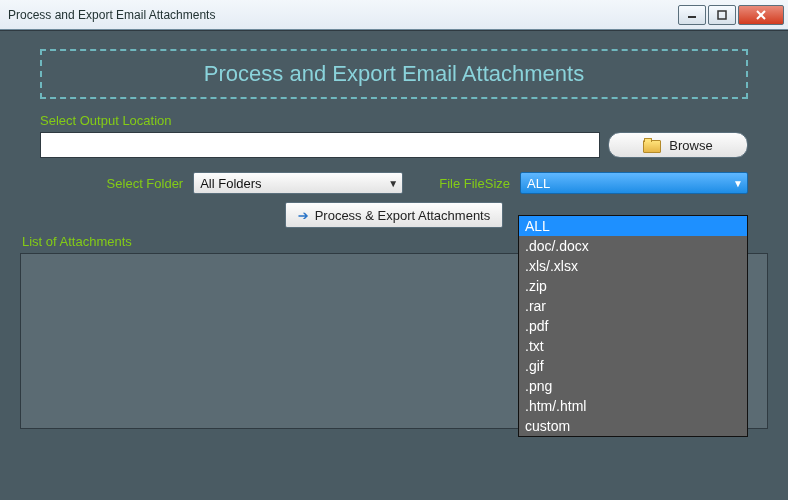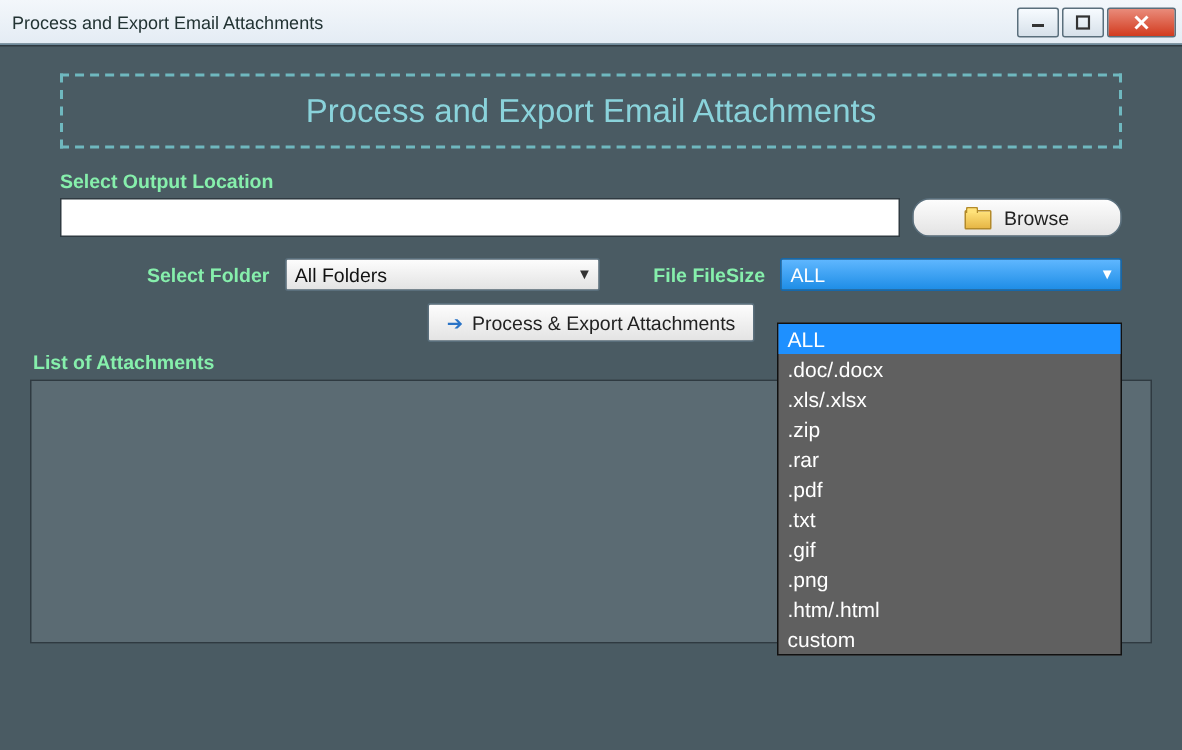--- a/index.html
+++ b/index.html
@@ -35,21 +35,21 @@
   .header-banner {
     border: 2px dashed #6fb8bf;
     padding: 10px 0;
     text-align: center;
     color: #8ad3db;
     font-size: 22px;
     font-weight: 400;
     margin: 4px 22px 14px 22px;
   }
 
-  .label { color: #86efac; font-size: 13px; font-weight: bold; }
+  .label { color: #84cc16; font-size: 13px; }
 
   .out-loc-label { margin-left: 22px; margin-bottom: 4px; display: block; font-size: 13px; }
 
   .output-row { margin: 0 22px 14px 22px; display: flex; gap: 8px; }
   .output-input {
     flex: 1; height: 26px; background: #fff; border: 1px solid #2f3a41;
     padding: 2px 6px; font-size: 13px;
   }
   .browse-btn {
     width: 140px; height: 26px;

